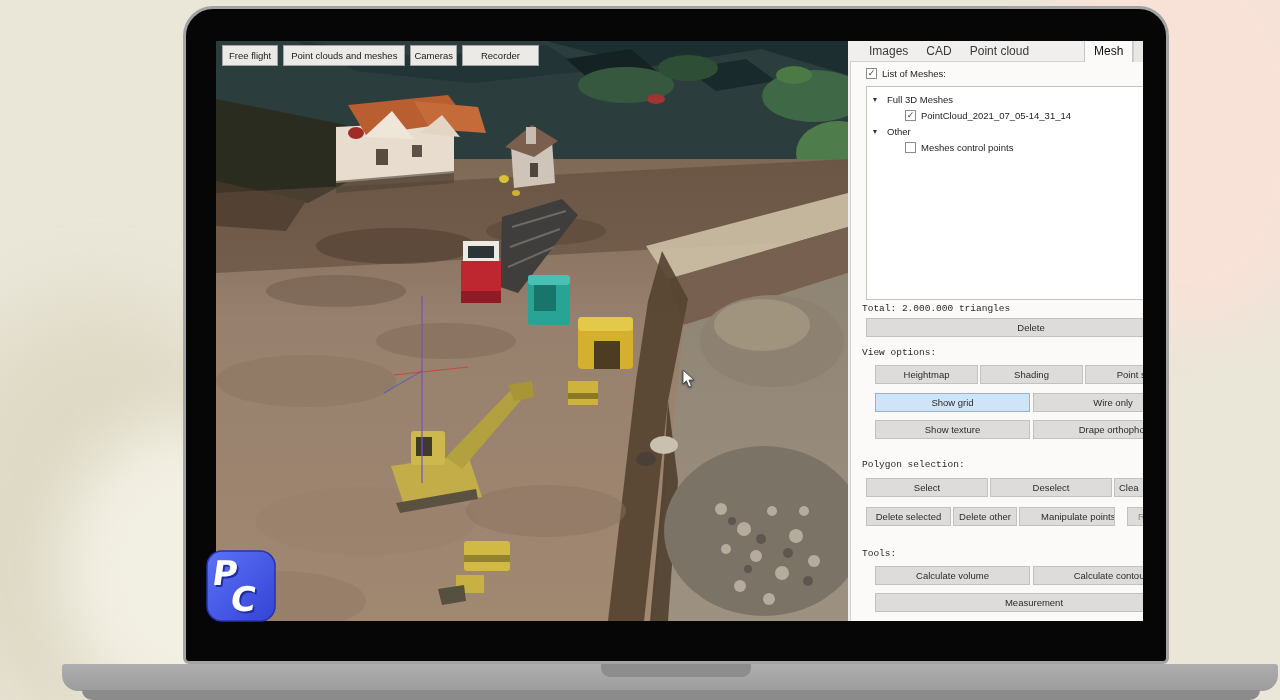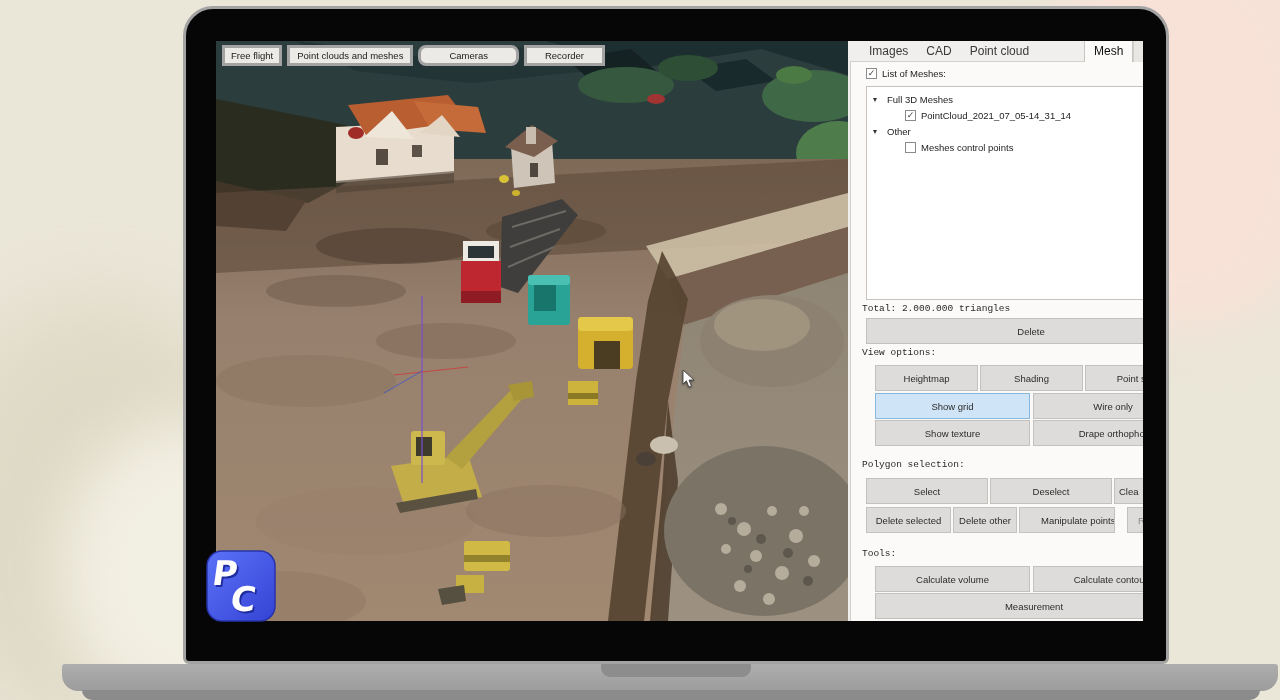--- a/index.html
+++ b/index.html
@@ -24,25 +24,25 @@
 
   
   .screen { position:absolute; left:216px; top:41px; width:927px; height:580px;
     display:flex; overflow:hidden; background:#1c1c1c; }
 
   
   .viewport { position:relative; width:632px; height:580px; overflow:hidden; background:#2c3d3d; }
   .viewport svg.scene { position:absolute; inset:0; display:block; }
   .vp-toolbar { position:absolute; top:4px; left:6px; display:flex; gap:5px; }
   .vp-btn { height:21px; display:flex; align-items:center; justify-content:center;
-    background:#eceae7; border:3px solid #a3a3a3; color:#1b1b1b;
+    background:#eceae7; border:1px solid #a3a3a3; color:#1b1b1b;
     font-size:9.5px; white-space:nowrap; }
   .vp-btn.b1 { padding:0 6px; }
   .vp-btn.b2 { padding:0 7px; }
-  .vp-btn.b3 { padding:0 28px;border-radius:8px; }
+  .vp-btn.b3 { padding:0 3px; }
   .vp-btn.b4 { padding:0 18px; }
   .mouse-cursor { position:absolute; left:466px; top:328px; width:13px; height:19px;
     filter:drop-shadow(0 1px 1px rgba(0,0,0,.5)); }
 
   
   .panel { position:relative; width:295px; height:580px; background:#f1efee;
     overflow:hidden; color:#222; font-size:9.5px; }
   .panel-inner { position:absolute; left:0; top:0; width:348px; height:580px; }
 
   .tab-page { position:absolute; left:2px; top:20px; width:344px; height:560px;
@@ -59,21 +59,21 @@
     font-size:9px; line-height:9px; color:#444; }
   .chk.empty { color:transparent; }
 
   .treebox { position:absolute; left:18px; top:45px; width:318px; height:214px;
     background:#fff; border:1px solid #c6c3bf; }
   .tree-row { position:absolute; display:flex; align-items:center; gap:5px; white-space:nowrap; }
   .tree-chevron { font-size:8px; color:#333; width:9px; }
 
   .lbl { position:absolute; color:#2a2a2a; white-space:nowrap;font-family:Liberation Mono, monospace; }
 
-  .pbtn { position:absolute; height:26px; background:#dddcda; border:1px solid #c3c1be;
+  .pbtn { position:absolute; height:19px; background:#dddcda; border:1px solid #c3c1be;
     display:flex; align-items:center; justify-content:center;
     font-size:9.5px; color:#2b2b2b; white-space:nowrap; overflow:hidden; }
   .pbtn.selected { background:#cfe4f6; border:1px solid #86b7dd; }
   .pbtn .caret { font-size:7px; margin-left:6px; color:#555; }
 
   
   .logo { position:absolute; left:206px; top:549px; width:70px; height:74px; }
 
   
   [data-interactable="true"] { cursor:default; }

